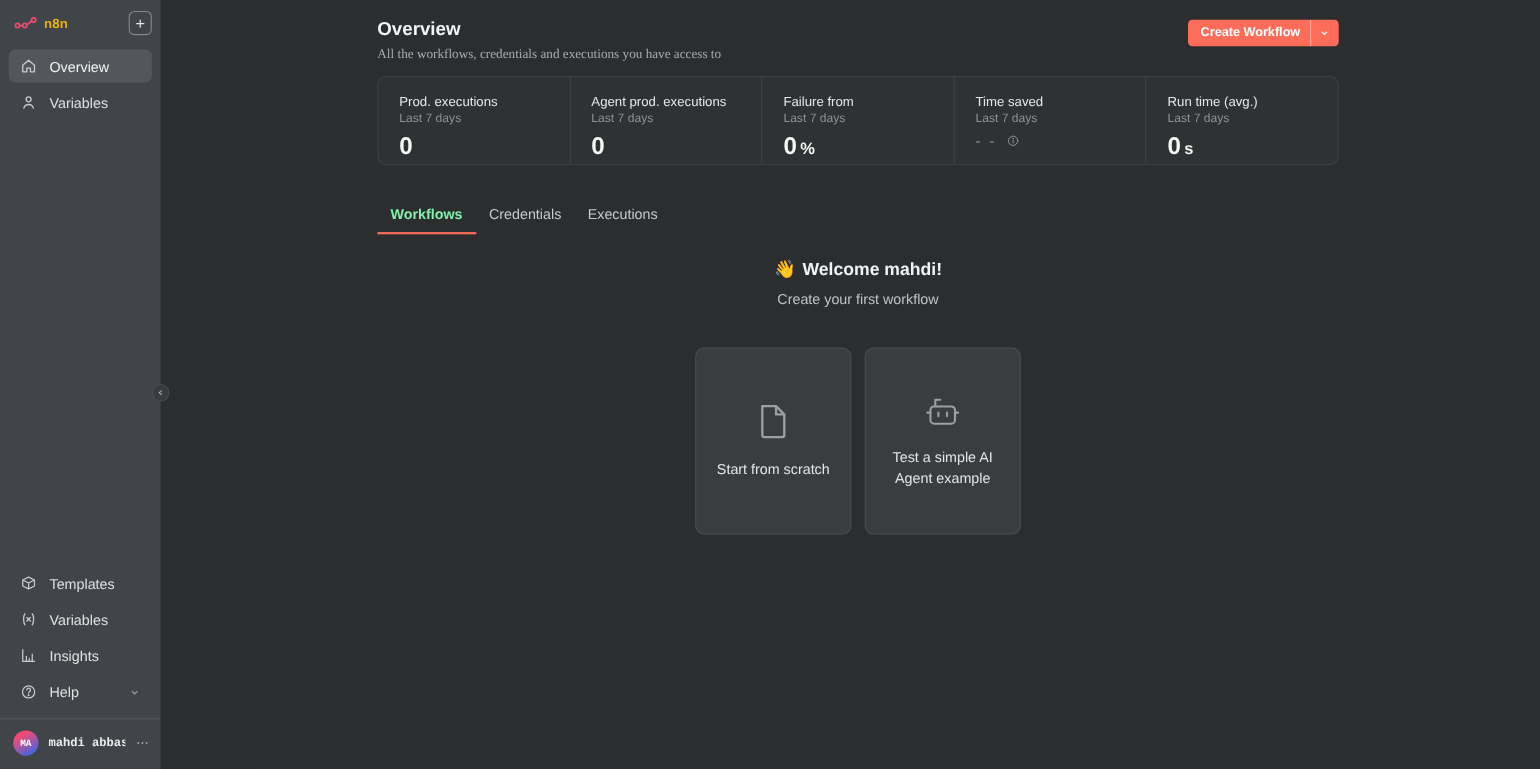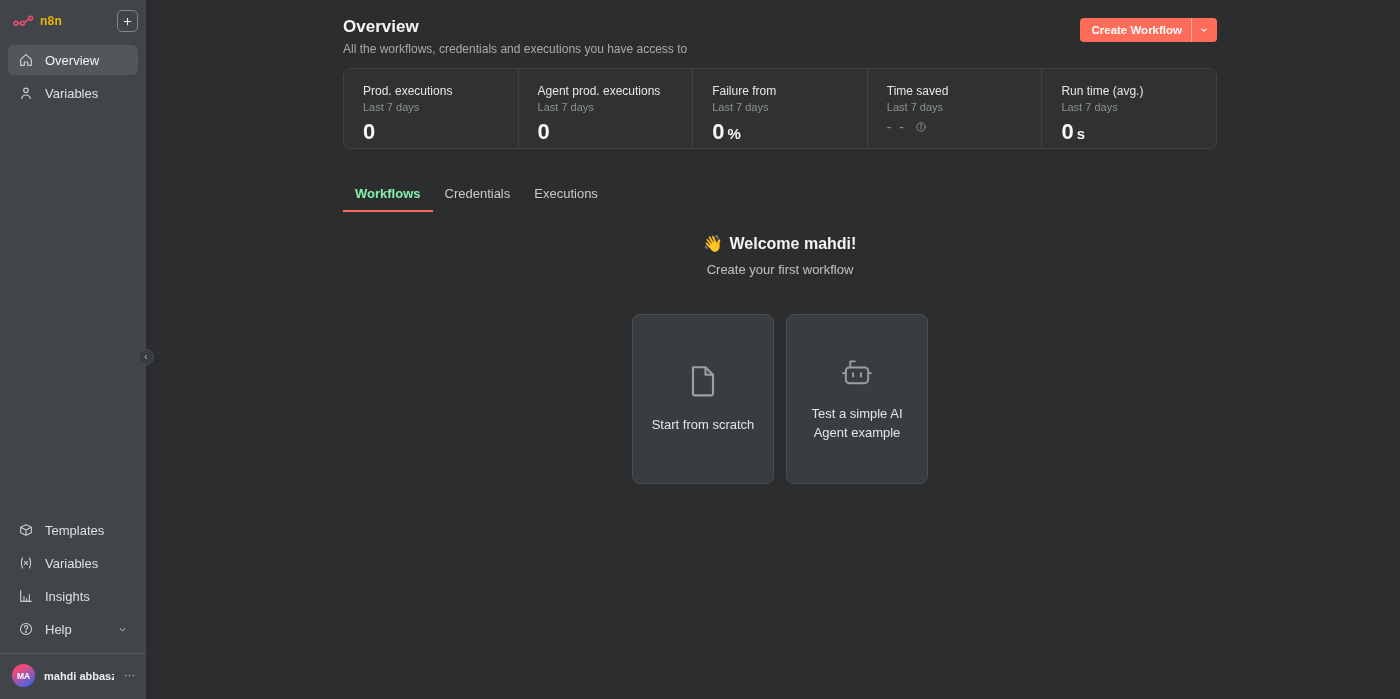--- a/index.html
+++ b/index.html
@@ -37,21 +37,21 @@
     cursor: pointer;
   }
   .side-item.active { background: #53565b; color: #f3f4f5; }
   .side-item .sicon { display: flex; align-items: center; color: #c9cbcd; }
   .side-item .grow { flex: 1; }
   .side-item .chev { color: #a3a5a8; display: flex; }
   .sidebar-bottom { padding-bottom: 0; }
   .side-divider { border-top: 1px solid #55585c; margin-top: 9px; }
   .user-row {
     display: flex; align-items: center; gap: 9px;
-    padding: 10px 10px 12px 12px; cursor: pointer;
+    padding: 10px 10px 12px 12px; cursor: pointer; font-family: Liberation Mono, monospace;
   }
   .avatar {
     width: 23px; height: 23px; border-radius: 50%;
     background: linear-gradient(150deg, #ef4b76 25%, #3b66e8 90%);
     color: #fff; font-size: 8.5px; font-weight: bold;
     display: flex; align-items: center; justify-content: center;
     flex-shrink: 0;
   }
   .user-name { font-size: 11px; font-weight: bold; color: #eceded; flex: 1; white-space: nowrap; overflow: hidden; }
   .user-menu { color: #a3a5a8; display: flex; cursor: pointer; }
@@ -62,21 +62,21 @@
     color: #a9abad; display: flex; align-items: center; justify-content: center;
     padding: 0; cursor: pointer; z-index: 3;
   }
 
   
   .main { position: absolute; left: 146px; top: 0; right: 0; bottom: 0; background: #2c2d2e; }
   .content { width: 874px; margin-left: 197px; }
 
   .page-header { display: flex; justify-content: space-between; align-items: flex-start; padding-top: 17px; }
   .page-title { font-size: 17px; font-weight: bold; color: #f3f4f5; }
-  .page-subtitle { font-size: 12px; color: #a8aaac; margin-top: 5px; }
+  .page-subtitle { font-size: 12px; color: #a8aaac; margin-top: 5px; font-family: Liberation Serif, serif; }
   .create-btn {
     display: flex; align-items: center; height: 24px; margin-top: 1px;
     background: #ff6d5a; border-radius: 4px; color: #fff;
     padding: 0 8px 0 11px; cursor: pointer; user-select: none;
   }
   .create-label { font-size: 11.5px; font-weight: bold; }
   .create-caret { display: flex; align-items: center; border-left: 1px solid rgba(255,255,255,.4); margin-left: 9px; padding-left: 7px; height: 100%; }
 
   
   .stats-bar {

